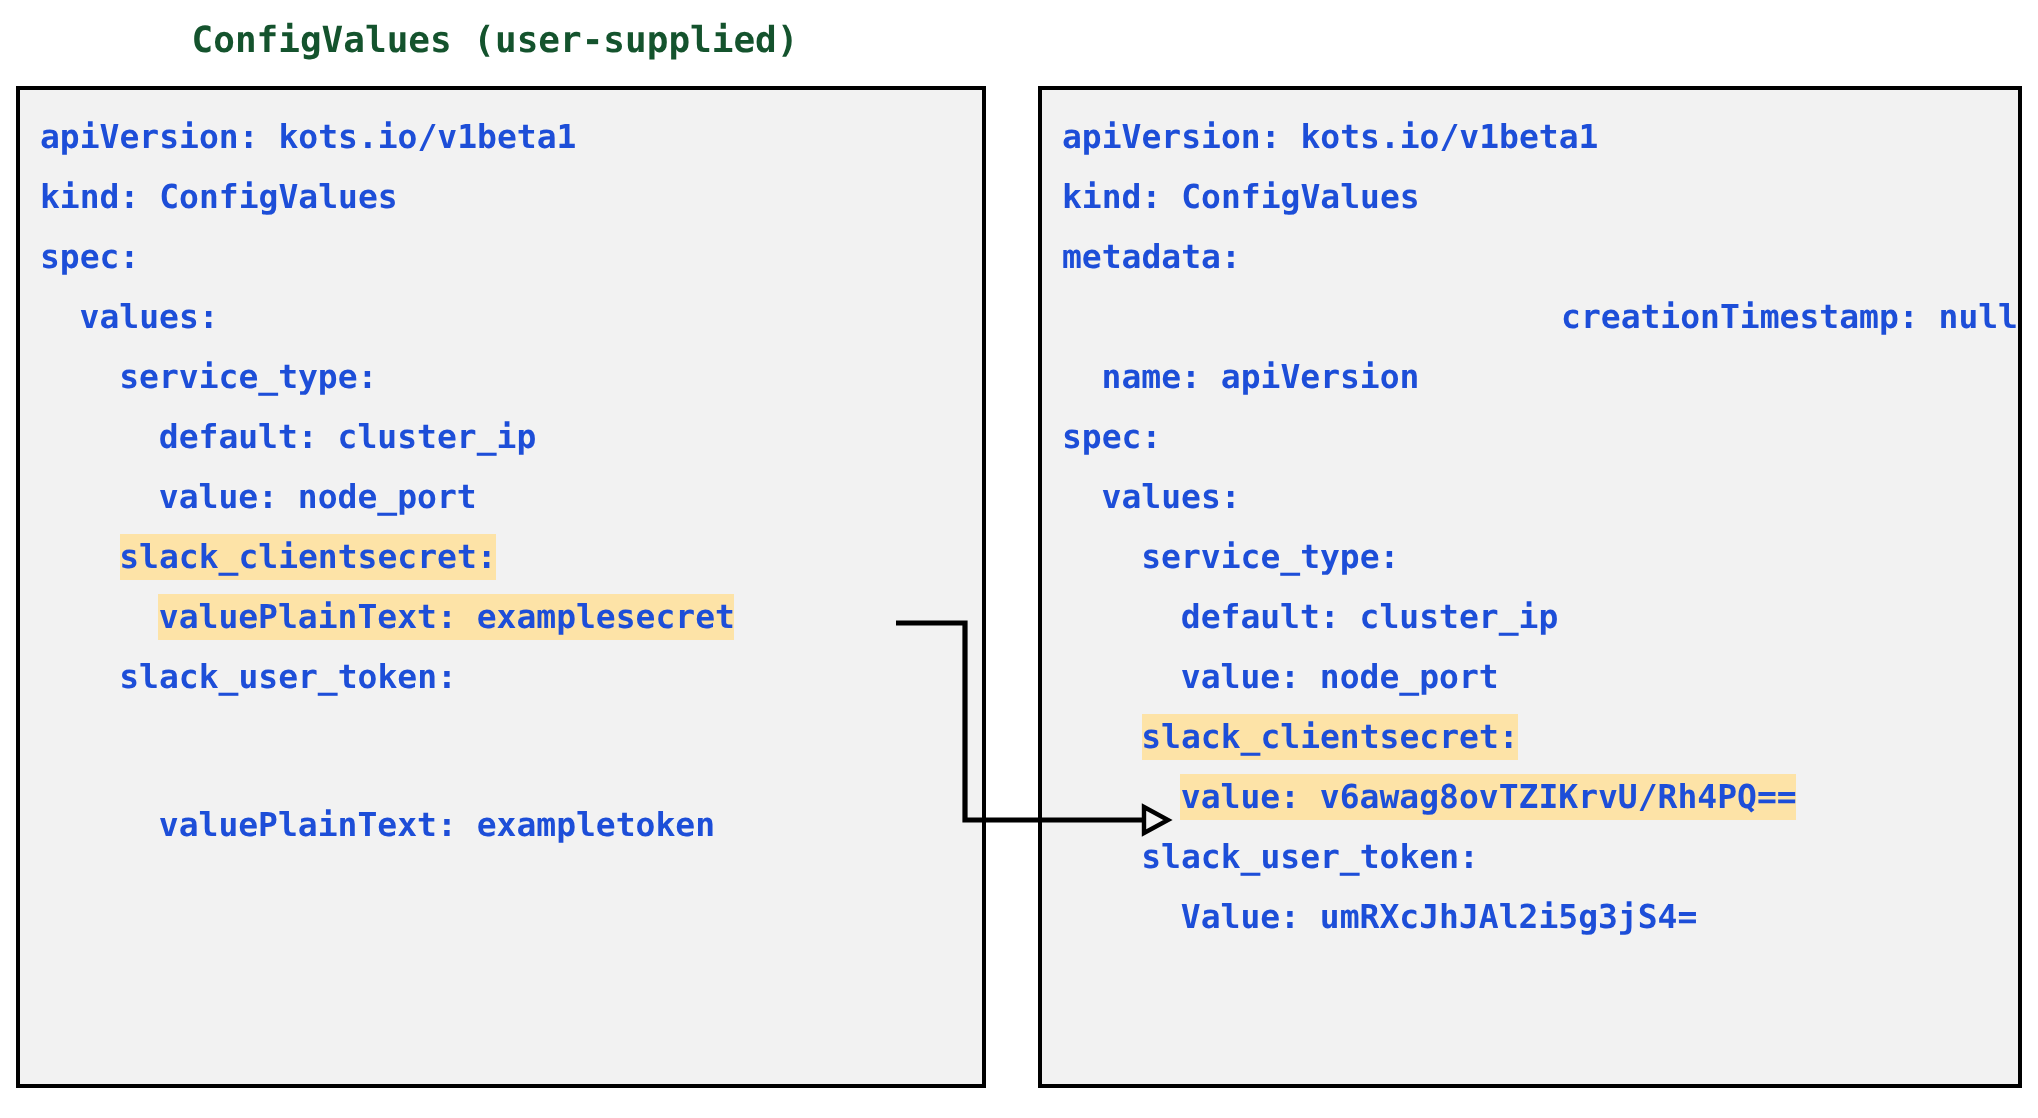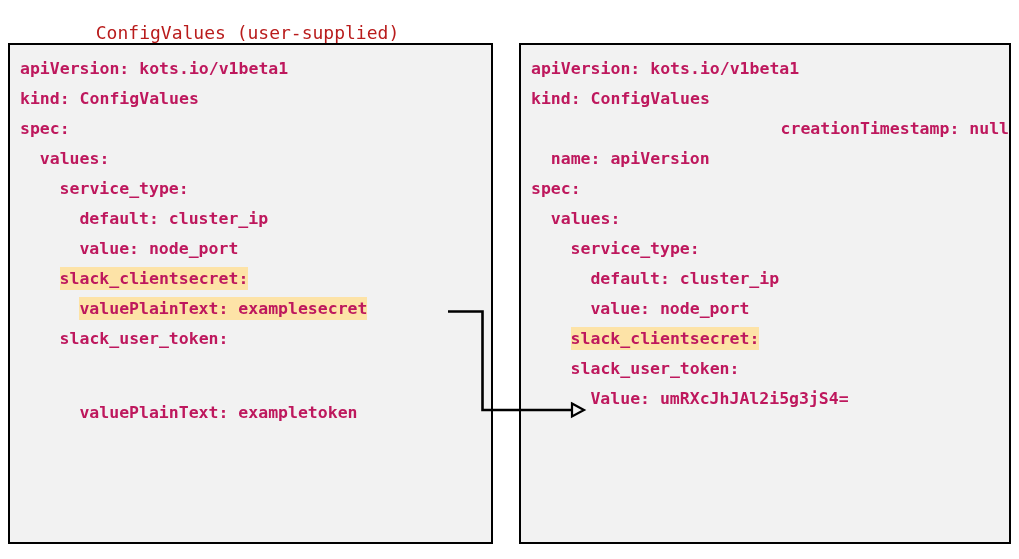--- a/index.html
+++ b/index.html
@@ -16,25 +16,25 @@
     overflow: hidden;
   }
 
   .panel {
     position: absolute;
     box-sizing: border-box;
   }
 
   .panel-title {
     position: absolute;
-    top: 20px;
+    top: 8px;
     font-family: "DejaVu Sans Mono", "Liberation Mono", monospace;
     font-size: 18px;
-    font-weight: normal;
-    color: #b91c1c;
+    font-weight: bold;
+    color: #14532d;
     letter-spacing: 0px;
     white-space: pre;
     text-align: center;
     width: 100%;
     line-height: 26px;
   }
 
   .code-box {
     position: absolute;
     background: #f2f2f2;
@@ -49,21 +49,21 @@
     left: 10px;
     right: 0;
   }
 
   .code-line {
     height: 30px;
     line-height: 30px;
     font-family: "DejaVu Sans Mono", "Liberation Mono", monospace;
     font-size: 16.5px;
     font-weight: bold;
-    color: #be185d;
+    color: #1d4ed8;
     white-space: pre;
   }
 
   .code-line > span.seg {
     white-space: pre;
     padding: 2px 0;
   }
 
   .hl {
     background: #fde3a7;
@@ -106,28 +106,30 @@
         <div class="code-line" style="padding-left: 59.4px; margin-top: 44px;"><span class="seg">valuePlainText: exampletoken</span></div>
       </div>
   </div>
 </div>
 
 <div class="panel" id="panel-right">
   <div class="code-box" id="box-right" style="background: rgb(242, 242, 242); border-color: rgb(0, 0, 0);">
     <div class="code-lines">
         <div class="code-line" style="padding-left: 0px;"><span class="seg">apiVersion: kots.io/v1beta1</span></div>
         <div class="code-line" style="padding-left: 0px;"><span class="seg">kind: ConfigValues</span></div>
+        <div class="code-line" style="padding-left: 0px;"><span class="seg">metadata:</span></div>
         <div class="code-line" style="padding-left: 19.8px; text-align: right;"><span class="seg">creationTimestamp: null</span></div>
         <div class="code-line" style="padding-left: 19.8px;"><span class="seg">name: apiVersion</span></div>
         <div class="code-line" style="padding-left: 0px;"><span class="seg">spec:</span></div>
         <div class="code-line" style="padding-left: 19.8px;"><span class="seg">values:</span></div>
         <div class="code-line" style="padding-left: 39.6px;"><span class="seg">service_type:</span></div>
         <div class="code-line" style="padding-left: 59.4px;"><span class="seg">default: cluster_ip</span></div>
         <div class="code-line" style="padding-left: 59.4px;"><span class="seg">value: node_port</span></div>
         <div class="code-line" style="padding-left: 39.6px;"><span class="seg hl" style="background: rgb(253, 227, 167);">slack_clientsecret:</span></div>
+        <div class="code-line" style="padding-left: 59.4px;"><span class="seg hl" style="background: rgb(253, 227, 167);">value: v6awag8ovTZIKrvU/Rh4PQ==</span></div>
         <div class="code-line" style="padding-left: 39.6px;"><span class="seg">slack_user_token:</span></div>
         <div class="code-line" style="padding-left: 59.4px;"><span class="seg">Value: umRXcJhJAl2i5g3jS4=</span></div>
       </div>
   </div>
 </div>
 
 <svg id="connector" viewBox="0 0 1019 559" width="1019" height="559">
   <path d="M 448 311.5 L 482.5 311.5 L 482.5 410 L 572 410" fill="none" stroke="#000000" stroke-width="2.6"></path>
   <path d="M 572 403.5 L 584 410 L 572 416.5 Z" fill="none" stroke="#000000" stroke-width="2.2"></path>
 </svg>

